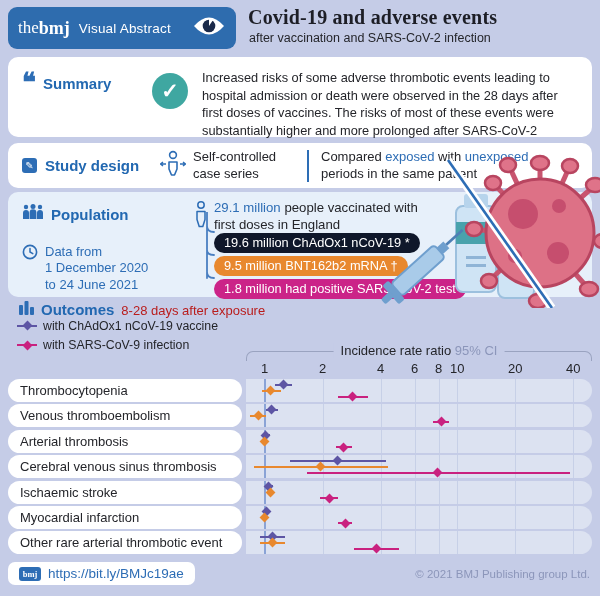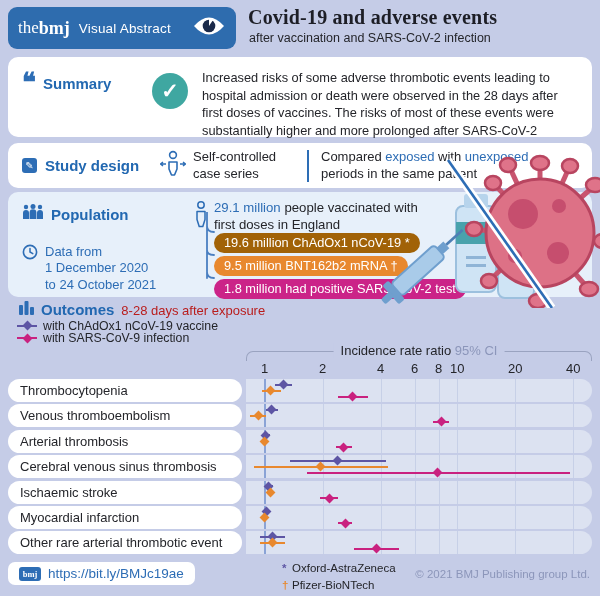--- a/index.html
+++ b/index.html
@@ -38,21 +38,21 @@
   .data-from{position:absolute;left:14px;top:52px;display:flex;gap:7px;color:#2d6db5;font-size:13px;line-height:1.25;}
   .pop-total{position:absolute;left:206px;top:7px;font-size:13.2px;color:#24252a;line-height:1.3;width:215px;}
   .pop-person{position:absolute;left:186px;top:9px;}
   .pop-pills{position:absolute;left:206px;top:41px;display:flex;flex-direction:column;gap:3px;align-items:flex-start;}
   .pop-pill{color:#fff;font-size:12.8px;padding:2px 10px 3px;border-radius:11px;white-space:nowrap;}
   .pop-bracket{position:absolute;left:191px;top:20px;}
 
   
   .outcomes-head{position:absolute;left:19px;top:301px;display:flex;align-items:baseline;gap:7px;}
   .outcomes-sub{color:#b91c1c;font-size:13px;font-weight:400;}
-  .legend{position:absolute;left:17px;top:320px;display:flex;flex-direction:column;gap:1px;}
+  .legend{position:absolute;left:17px;top:320px;display:flex;flex-direction:column;gap:8px;}
   .legend-item{display:flex;align-items:center;gap:6px;font-size:12.3px;color:#24252a;height:11.5px;}
   .lg-marker{position:relative;width:20px;height:7px;flex:none;}
   .lg-marker .ln{position:absolute;left:0;top:2.5px;width:20px;height:2px;}
   .lg-marker .dm{position:absolute;left:6.5px;top:0;width:7px;height:7px;transform:rotate(45deg);}
 
   
   .axis-bracket{position:absolute;left:246px;top:351px;width:344px;height:9px;border-top:1.5px solid #9aa3c0;border-left:1.5px solid #9aa3c0;border-right:1.5px solid #9aa3c0;border-radius:7px 7px 0 0;}
   .axis-label{position:absolute;left:50%;top:-9px;transform:translateX(-50%);background:#c5cce7;padding:0 7px;font-size:13px;color:#24252a;white-space:nowrap;}
   .axis-label .ci{color:#8c96ba;}
   .axis-ticks{position:absolute;left:246px;top:361px;width:346px;height:15px;}
@@ -139,36 +139,36 @@
       </span>
       <span class="sec-head">Population</span>
     </div>
     <div class="data-from">
       <span>
         <svg width="16" height="16" viewBox="0 0 16 16">
           <circle cx="8" cy="8" r="6.6" fill="none" stroke="#2d6db5" stroke-width="1.6"></circle>
           <path d="M8 4.5 V8 L10.8 9.6" stroke="#2d6db5" stroke-width="1.5" fill="none" stroke-linecap="round"></path>
         </svg>
       </span>
-      <span><span>Data from</span><br><span>1 December 2020</span><br><span>to 24 October 2021</span></span>
+      <span><span>Data from</span><br><span>1 December 2020</span><br><span>to 24 June 2021</span></span>
     </div>
     <span class="pop-person">
       <svg width="14" height="28" viewBox="0 0 14 28">
         <circle cx="7" cy="4" r="3.2" fill="none" stroke="#2d6db5" stroke-width="1.5"></circle>
         <path d="M3 10.5 h8 v8 l-2.2 7 h-3.6 l-2.2 -7 Z" fill="none" stroke="#2d6db5" stroke-width="1.5" stroke-linejoin="round"></path>
       </svg>
     </span>
     <div class="pop-total"><span class="accent">29.1 million</span><span> people vaccinated with first doses in England</span></div>
     <span class="pop-bracket">
       <svg width="16" height="74" viewBox="0 0 16 74">
         <path d="M8 0 V66 M8 14 Q8 20 15 20 M8 38 Q8 43 15 43 M8 60 Q8 66 15 66" fill="none" stroke="#4a7fc1" stroke-width="1.8" stroke-linecap="round"></path>
       </svg>
     </span>
     <div class="pop-pills">
-        <div class="pop-pill" style="background: #a16207;">19.6 million ChAdOx1 nCoV-19 *</div>
+        <div class="pop-pill" style="background: #0f172a;">19.6 million ChAdOx1 nCoV-19 *</div>
         <div class="pop-pill" style="background: rgb(232, 136, 46);">9.5 million BNT162b2 mRNA †</div>
         <div class="pop-pill" style="background: rgb(203, 35, 136);">1.8 million had positive SARS-CoV-2 test</div>
       </div>
   </div>
 
   <span class="illustration">
     <svg width="240" height="160" viewBox="0 0 240 160">
 
       <g>
         <rect x="96" y="58" width="40" height="86" rx="7" fill="#cfe4f5" stroke="#9cc0de" stroke-width="2"></rect>
@@ -403,19 +403,15 @@
           <div class="ci-line" style="left: 31.2272%; width: 12.9443%; top: 16.5px; background: rgb(201, 33, 127);"></div>
           <div class="pt-dm" style="left: calc(37.8073% - 3.5px); top: 14px; background: rgb(201, 33, 127);"></div>
         </div>
       </div>
     </div>
 
   <a class="footer-link" href="#">
     <span class="mini-bmj">bmj</span>
     <span class="link-text">https://bit.ly/BMJc19ae</span>
   </a>
-  <div class="footnotes">
-      <div><span class="fn-sym" style="color: rgb(93, 85, 164);">*</span>Oxford-AstraZeneca</div>
-      <div><span class="fn-sym" style="color: rgb(232, 136, 46);">†</span>Pfizer-BioNTech</div>
-    </div>
   <div class="copyright">© 2021 BMJ Publishing group Ltd.</div>
 
 </div>
 
 </body></html>

